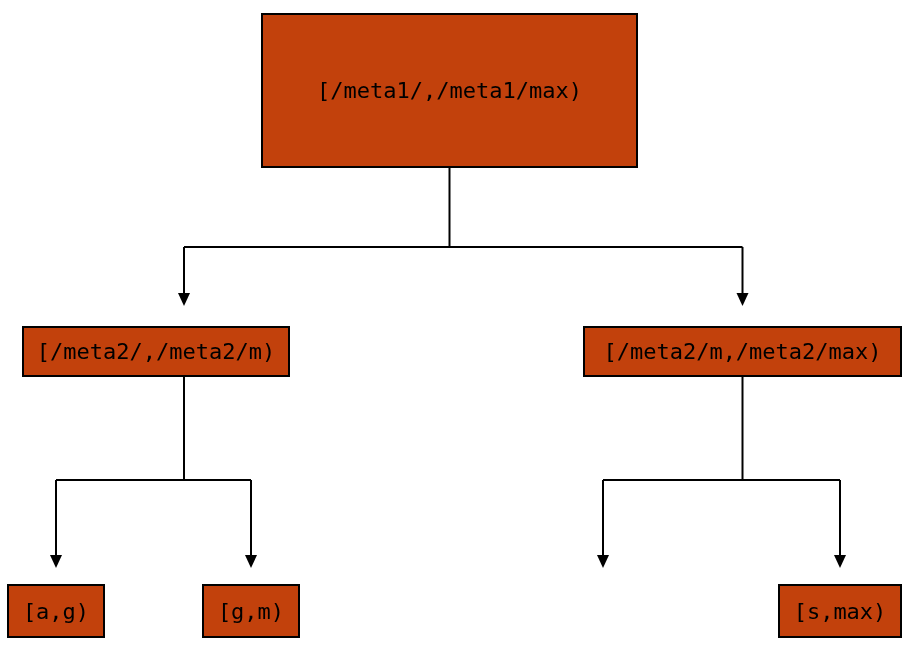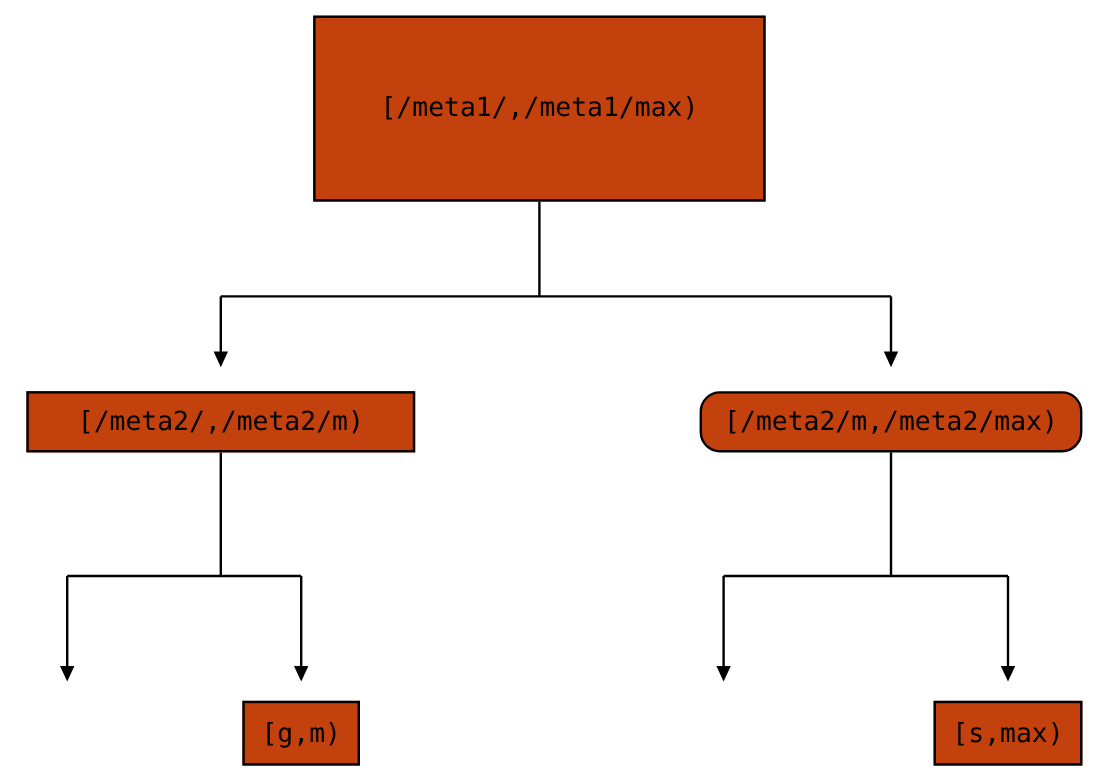--- a/index.html
+++ b/index.html
@@ -28,22 +28,22 @@
     border: 2px solid #000000;
     background: #c2410c;
     display: flex;
     align-items: center;
     justify-content: center;
     font-size: 22px;
     color: #000000;
     white-space: nowrap;
   }
   .node-root   { left: 261px; top: 13px;  width: 377px; height: 155px; }
-  .node-mid-l  { left: 22px;  top: 326px; width: 324px; height: 51px; }
-  .node-mid-r  { left: 583px; top: 326px; width: 319px; height: 51px; border-radius: 17px; }
+  .node-mid-l  { left: 22px;  top: 326px; width: 268px; height: 51px; }
+  .node-mid-r  { left: 583px; top: 326px; width: 319px; height: 51px; }
   .node-leaf-1 { left: 7px;   top: 584px; width: 98px;  height: 54px; }
   .node-leaf-2 { left: 202px; top: 584px; width: 98px;  height: 54px; align-items: center; }
   .node-leaf-3 { left: 554px; top: 584px; width: 98px;  height: 54px; }
   .node-leaf-4 { left: 778px; top: 584px; width: 124px; height: 54px; text-align: right; }
   .edge {
     stroke: #000000;
     stroke-width: 2;
     fill: none;
   }
   .arrowhead {
@@ -91,20 +91,23 @@
   </div>
 
   <div class="node node-mid-l">
     <span>[/meta2/,/meta2/m)</span>
   </div>
 
   <div class="node node-mid-r">
     <span>[/meta2/m,/meta2/max)</span>
   </div>
 
+  <div class="node node-leaf-1">
+    <span>[a,g)</span>
+  </div>
 
   <div class="node node-leaf-2">
     <span>[g,m)</span>
   </div>
 
 
   <div class="node node-leaf-4">
     <span>[s,max)</span>
   </div>
 

